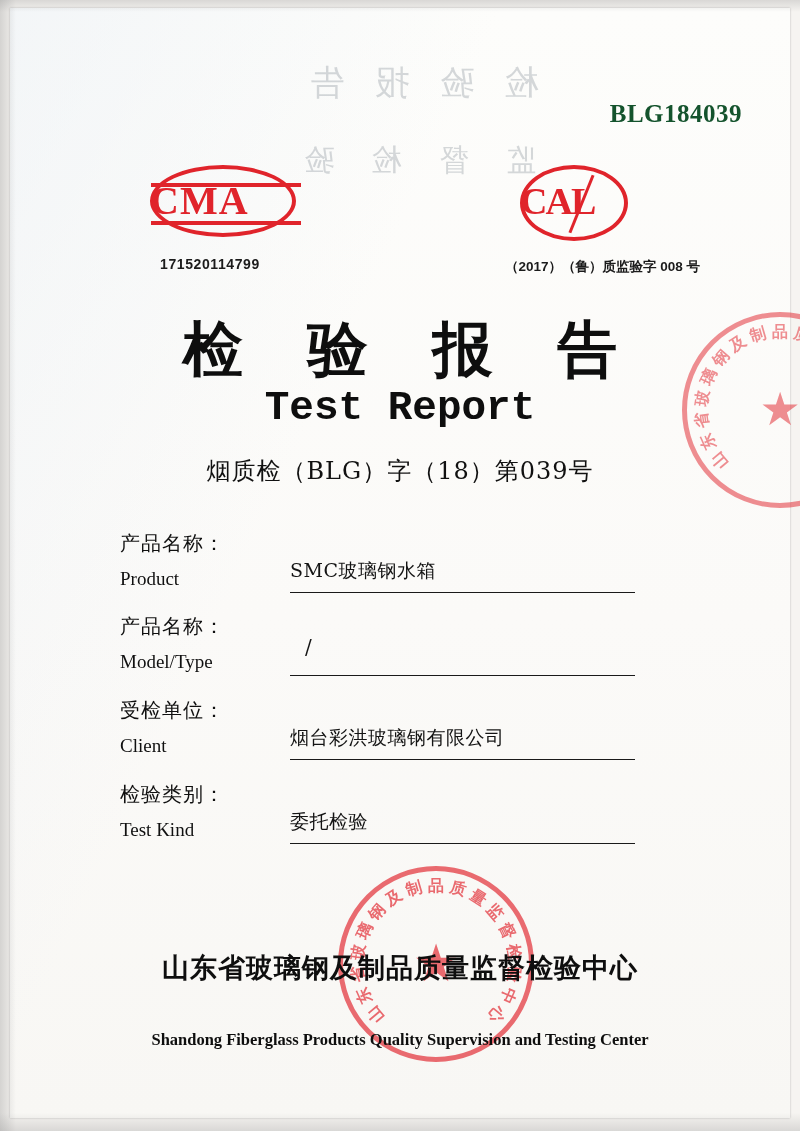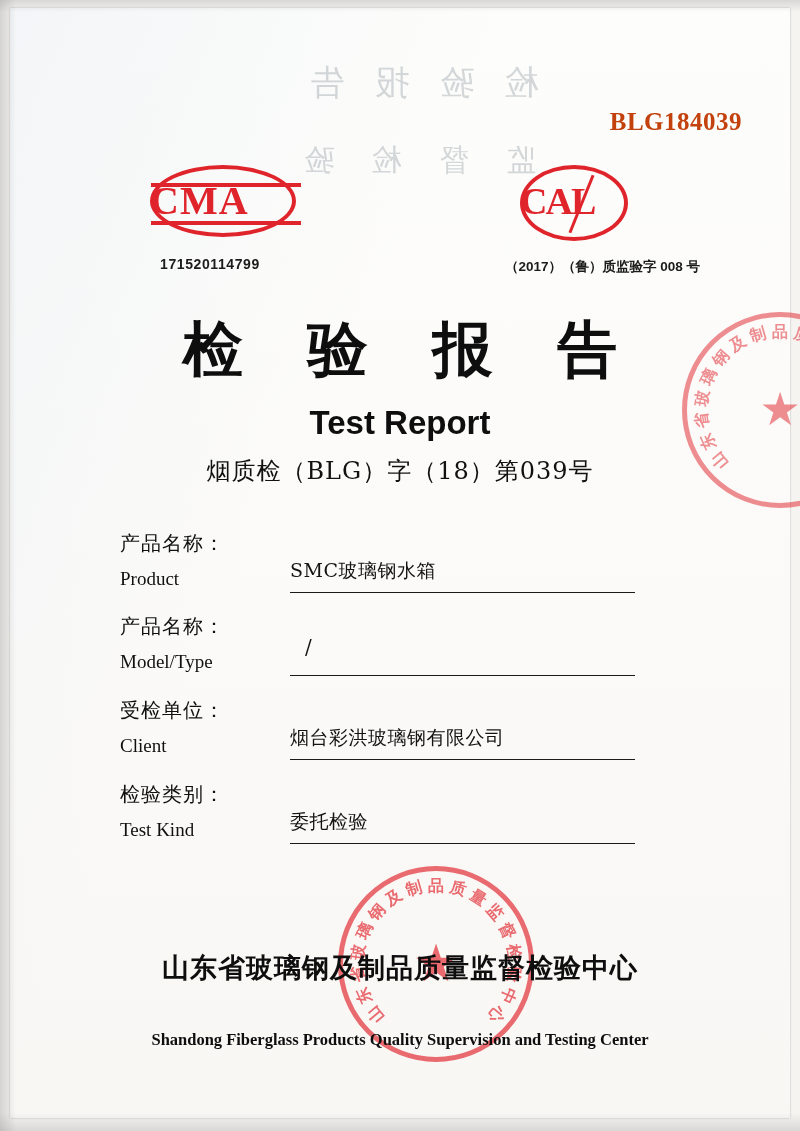--- a/index.html
+++ b/index.html
@@ -36,25 +36,25 @@
     position: absolute;
     color: rgba(120,130,140,0.30);
     font-family: "DejaVu Sans", sans-serif;
     transform: scaleX(-1);
     user-select: none;
   }
 
   
   #doc-number {
     position: absolute;
-    right: 58px; top: 108px;
+    right: 58px; top: 100px;
     font-size: 25px;
     font-weight: bold;
     letter-spacing: 0.5px;
-    color: #c2410c;
+    color: #14532d;
     font-family: "Liberation Serif", serif;
     margin-left: 31px;
   }
 
   
   #cma-wrap {
     position: absolute;
     left: 150px; top: 165px;
     width: 150px; height: 80px;
   }
@@ -146,27 +146,27 @@
     text-align: center;
     font-size: 60px;
     font-weight: bold;
     letter-spacing: 22px;
     text-indent: 22px;
     color: #0e0e0e;
     font-family: "DejaVu Sans", sans-serif;
   }
   #title-en {
     position: absolute;
-    left: 0; top: 404px;
+    left: 0; top: 385px;
     width: 800px;
     text-align: center;
-    font-size: 33px;
+    font-size: 41px;
     font-weight: bold;
     color: #0e0e0e;
-    font-family: Liberation Sans, sans-serif;
+    font-family: Liberation Mono, monospace;
   }
   #report-code {
     position: absolute;
     left: 0; top: 455px;
     width: 800px;
     text-align: center;
     font-size: 24px;
     color: #111;
     font-family: "DejaVu Serif", serif;
     letter-spacing: 1px;

